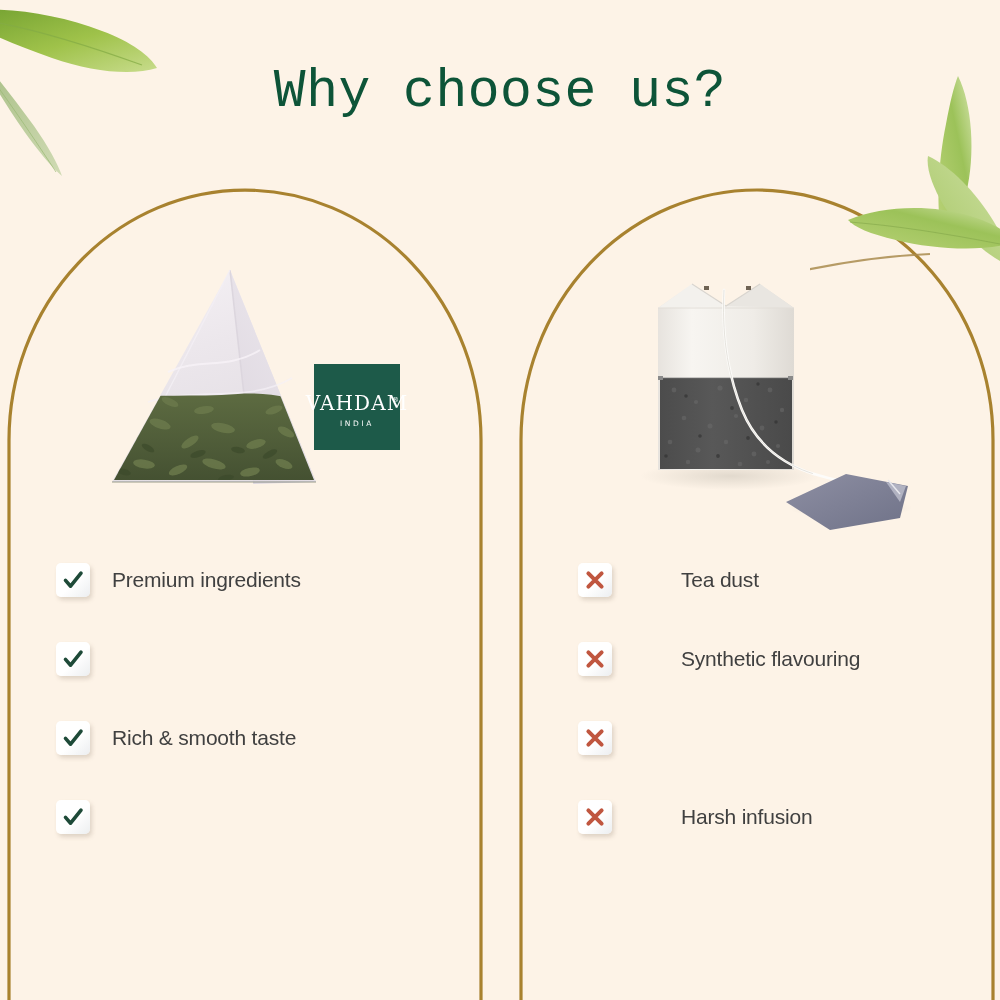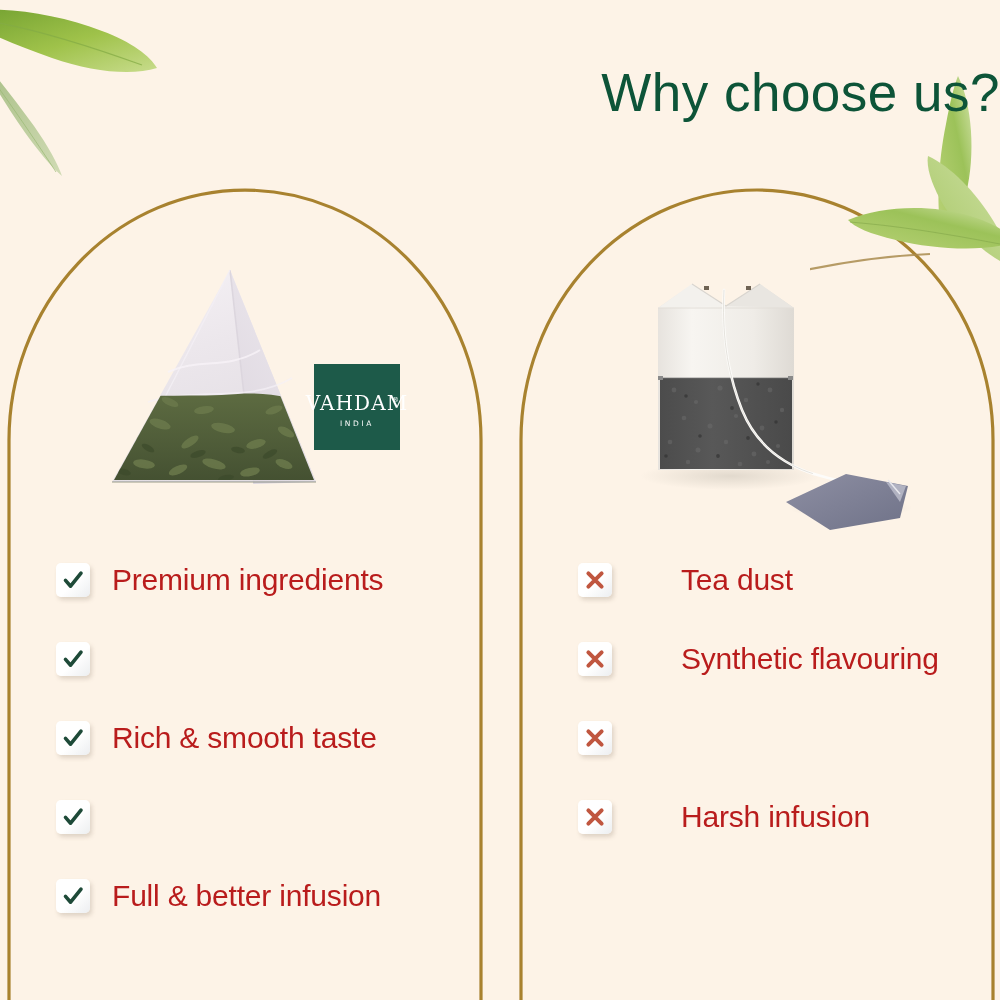--- a/index.html
+++ b/index.html
@@ -17,22 +17,22 @@
   }
 
   
   .leaf-layer{ position:absolute; inset:0; pointer-events:none; }
   .leaf-tl{ position:absolute; left:-18px; top:-14px; width:210px; height:190px; }
   .leaf-tr{ position:absolute; right:-10px; top:70px; width:200px; height:230px; }
 
   
   .title{
     position:absolute; left:0; right:0; top:62px;
-    text-align:right;
-    font-family:Liberation Sans, sans-serif;
+    text-align:center;
+    font-family:Liberation Mono, monospace;
     font-size:53px;
     font-weight:400;
     letter-spacing:.5px;
     color:#0d5438;
   }
 
   
   .arches{ position:absolute; left:0; top:0; width:1000px; height:1000px; }
 
   
@@ -62,23 +62,23 @@
     border-radius:5px;
     background:linear-gradient(135deg,#ffffff 0%,#ffffff 55%,#eceef0 100%);
     box-shadow:2px 3px 4px rgba(120,100,80,.22);
     display:flex; align-items:center; justify-content:center;
   }
   .box svg{ display:block; }
 
   .label{
     margin-left:22px;
     font-family:"Liberation Sans", sans-serif;
-    font-size:30px;
+    font-size:21px;
     font-weight:400;
-    color:#b91c1c;
+    color:#404040;
     letter-spacing:-.2px;
     white-space:nowrap;
   }
   .col-right .label{ margin-left:22px; }
 </style>
 </head>
 <body>
 
 <div id="stage">
 
@@ -310,28 +310,20 @@
     </div>
 
     <div class="row">
       <span class="box">
         <svg width="24" height="24" viewBox="0 0 24 24">
           <path d="M4.5 12.4 L9.6 18.2 L20 5.2" fill="none" stroke="#1e4a38" stroke-width="3.6" stroke-linecap="round" stroke-linejoin="round"></path>
         </svg>
       </span>
     </div>
 
-    <div class="row">
-      <span class="box">
-        <svg width="24" height="24" viewBox="0 0 24 24">
-          <path d="M4.5 12.4 L9.6 18.2 L20 5.2" fill="none" stroke="#1e4a38" stroke-width="3.6" stroke-linecap="round" stroke-linejoin="round"></path>
-        </svg>
-      </span>
-      <span class="label">Full &amp; better infusion</span>
-    </div>
   </div>
 
   <div class="col col-right">
 
     <div class="row">
       <span class="box">
         <svg width="24" height="24" viewBox="0 0 24 24">
           <path d="M5.4 5.4 L18.6 18.6 M18.6 5.4 L5.4 18.6" fill="none" stroke="#c0563f" stroke-width="4" stroke-linecap="round"></path>
         </svg>
       </span>

